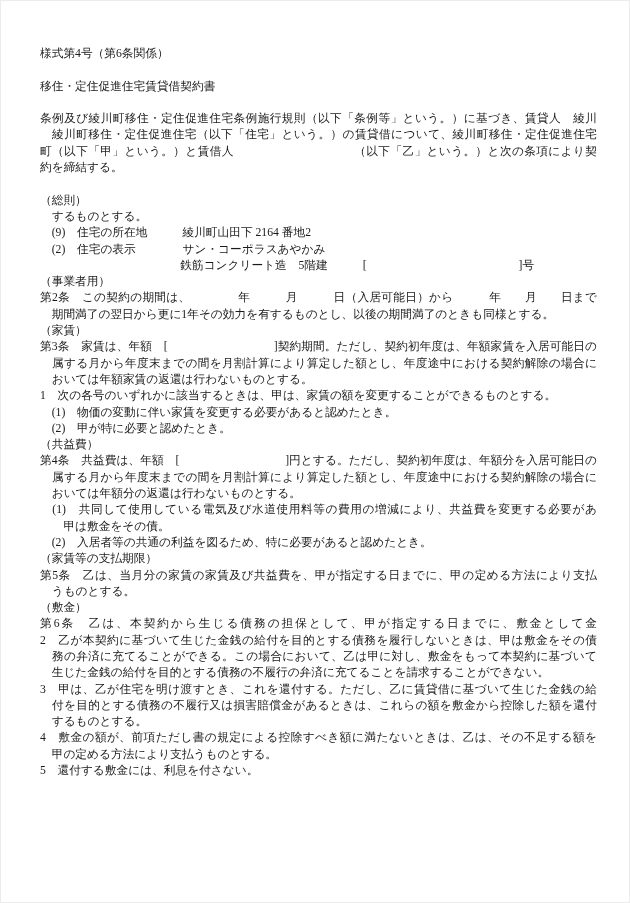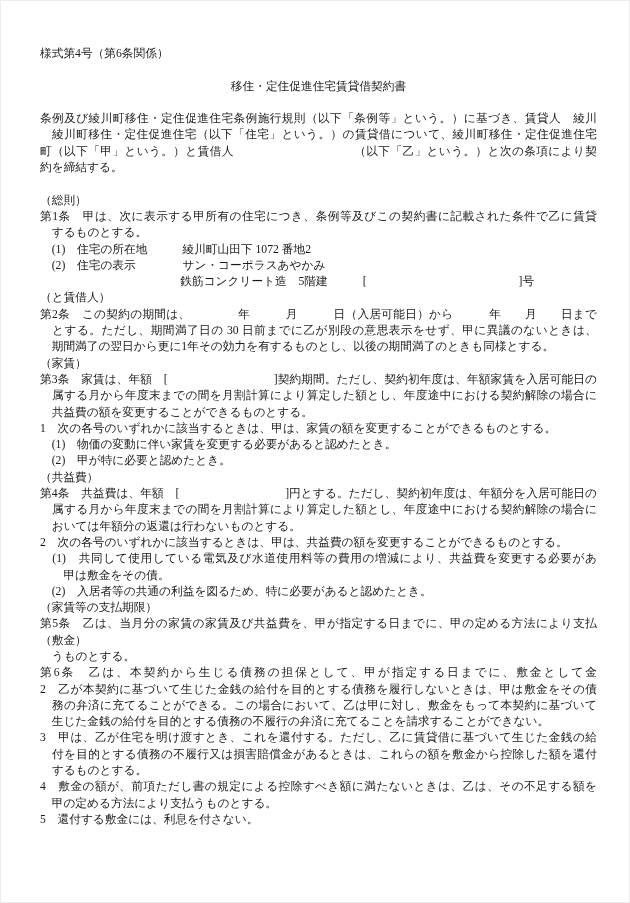--- a/index.html
+++ b/index.html
@@ -15,67 +15,64 @@
     font-family: "Liberation Serif", "DejaVu Serif", serif;
     font-size: 11.7px;
     overflow: hidden;
   }
   .line {
     height: 16.3px;
     line-height: 16.3px;
     overflow: hidden;
     text-align: left;
   }
-  .line.center { text-align: center; }
+  .line.center { text-align: left; }
   .line.justify { text-align: justify; text-align-last: justify; }
   .line.blank { visibility: hidden; }
 </style>
 </head>
 <body>
 
 <div class="page" style="background: rgb(255, 255, 255); color: rgb(26, 26, 26);">
   <div class="line">様式第4号（第6条関係）</div>
   <div class="line blank">&nbsp;</div>
   <div class="line center">移住・定住促進住宅賃貸借契約書</div>
   <div class="line blank">&nbsp;</div>
   <div>
       <div class="line justify">条例及び綾川町移住・定住促進住宅条例施行規則（以下「条例等」という。）に基づき、賃貸人　綾川</div>
       <div class="line justify">　綾川町移住・定住促進住宅（以下「住宅」という。）の賃貸借について、綾川町移住・定住促進住宅</div>
       <div class="line justify">町（以下「甲」という。）と賃借人　　　　　　　　　　（以下「乙」という。）と次の条項により契</div>
       <div class="line">約を締結する。</div>
       <div class="line blank">&nbsp;</div>
       <div class="line">（総則）</div>
-      <div class="line justify">第1条　甲は、次に表示する甲所有の住宅につき、条例等及びこの契約書に記載された条件で乙に賃貸</div>
       <div class="line">　するものとする。</div>
-      <div class="line">　(1)　住宅の所在地　　　綾川町山田下 1072 番地2</div>
+      <div class="line">　(9)　住宅の所在地　　　綾川町山田下 2164 番地2</div>
       <div class="line">　(2)　住宅の表示　　　　サン・コーポラスあやかみ</div>
       <div class="line">　　　　　　　　　　　　鉄筋コンクリート造　5階建　　　[　　　　　　　　　　　　　]号</div>
-      <div class="line">（と賃借人）</div>
+      <div class="line">（事業者用）</div>
       <div class="line justify">第2条　この契約の期間は、　　　　年　　　月　　　日（入居可能日）から　　　年　　月　　日まで</div>
-      <div class="line justify">　とする。ただし、期間満了日の 30 日前までに乙が別段の意思表示をせず、甲に異議のないときは、</div>
       <div class="line">　期間満了の翌日から更に1年その効力を有するものとし、以後の期間満了のときも同様とする。</div>
       <div class="line">（家賃）</div>
       <div class="line justify">第3条　家賃は、年額　[　　　　　　　　　]契約期間。ただし、契約初年度は、年額家賃を入居可能日の</div>
       <div class="line justify">　属する月から年度末までの間を月割計算により算定した額とし、年度途中における契約解除の場合に</div>
-      <div class="line">　共益費の額を変更することができるものとする。</div>
+      <div class="line">　おいては年額家賃の返還は行わないものとする。</div>
       <div class="line">1　次の各号のいずれかに該当するときは、甲は、家賃の額を変更することができるものとする。</div>
       <div class="line">　(1)　物価の変動に伴い家賃を変更する必要があると認めたとき。</div>
       <div class="line">　(2)　甲が特に必要と認めたとき。</div>
       <div class="line">（共益費）</div>
       <div class="line justify">第4条　共益費は、年額　[　　　　　　　　　]円とする。ただし、契約初年度は、年額分を入居可能日の</div>
       <div class="line justify">　属する月から年度末までの間を月割計算により算定した額とし、年度途中における契約解除の場合に</div>
       <div class="line">　おいては年額分の返還は行わないものとする。</div>
-      <div class="line">2　次の各号のいずれかに該当するときは、甲は、共益費の額を変更することができるものとする。</div>
       <div class="line justify">　(1)　共同して使用している電気及び水道使用料等の費用の増減により、共益費を変更する必要があ</div>
       <div class="line">　　甲は敷金をその債。</div>
       <div class="line">　(2)　入居者等の共通の利益を図るため、特に必要があると認めたとき。</div>
       <div class="line">（家賃等の支払期限）</div>
       <div class="line justify">第5条　乙は、当月分の家賃の家賃及び共益費を、甲が指定する日までに、甲の定める方法により支払</div>
+      <div class="line">　うものとする。</div>
       <div class="line">（敷金）</div>
-      <div class="line">　うものとする。</div>
       <div class="line justify">第6条　乙は、本契約から生じる債務の担保として、甲が指定する日までに、敷金として金</div>
       <div class="line justify">2　乙が本契約に基づいて生じた金銭の給付を目的とする債務を履行しないときは、甲は敷金をその債</div>
       <div class="line justify">　務の弁済に充てることができる。この場合において、乙は甲に対し、敷金をもって本契約に基づいて</div>
       <div class="line">　生じた金銭の給付を目的とする債務の不履行の弁済に充てることを請求することができない。</div>
       <div class="line justify">3　甲は、乙が住宅を明け渡すとき、これを還付する。ただし、乙に賃貸借に基づいて生じた金銭の給</div>
       <div class="line justify">　付を目的とする債務の不履行又は損害賠償金があるときは、これらの額を敷金から控除した額を還付</div>
       <div class="line">　するものとする。</div>
       <div class="line justify">4　敷金の額が、前項ただし書の規定による控除すべき額に満たないときは、乙は、その不足する額を</div>
       <div class="line">　甲の定める方法により支払うものとする。</div>
       <div class="line">5　還付する敷金には、利息を付さない。</div>

